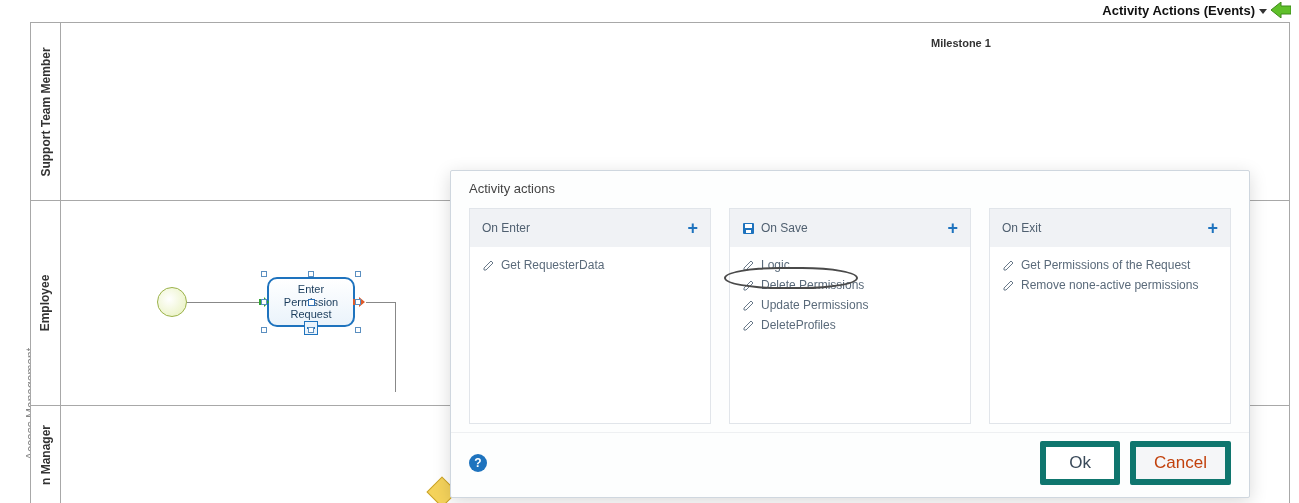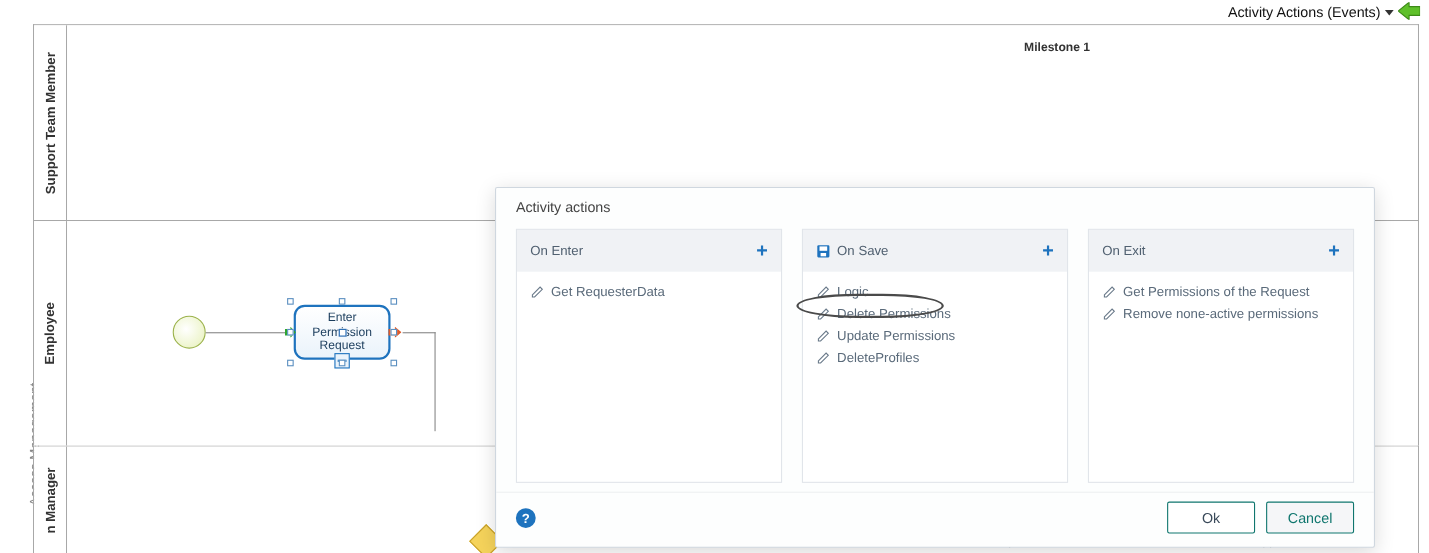--- a/index.html
+++ b/index.html
@@ -1,20 +1,20 @@
 <!DOCTYPE html>
 <html><head>
   <meta charset="utf-8">
   <style>
     * { box-sizing: border-box; margin: 0; padding: 0; font-family: "Segoe UI", Arial, sans-serif; }
     body { width: 1299px; height: 503px; background: #ffffff; position: relative; overflow: hidden; }
 
     
     .topbar { position: absolute; top: 0; right: 0; height: 20px; padding: 2px 8px; display: flex; align-items: center; gap: 4px; }
-    .topbar-label { font-weight: normal; font-size: 13px; color: #111; }
+    .topbar-label { font-weight: bold; font-size: 13px; color: #111; }
     .dropdown-caret { width: 0; height: 0; border-left: 4px solid transparent; border-right: 4px solid transparent; border-top: 5px solid #333; margin-top: 2px; }
     .back-arrow-icon svg { display: block; }
 
     
     .pool-label { position: absolute; left: 10px; top: 200px; transform: rotate(-90deg); transform-origin: left top; font-size: 12px; color: #888; white-space: nowrap; }
     .pool { position: absolute; left: 30px; top: 22px; width: 1260px; height: 480px; }
     .lane { border: 1px solid #a8a8a8; border-bottom: none; display: flex; }
     .lane:last-child { border-bottom: 1px solid #a8a8a8; }
     .lane-header { width: 30px; border-right: 1px solid #a8a8a8; display: flex; align-items: center; justify-content: center; background: #fff; }
     .lane-header span { transform: rotate(-90deg); white-space: nowrap; font-size: 12px; font-weight: bold; color: #333; }
@@ -70,22 +70,22 @@
     .add-icon { color: #1e73be; font-size: 18px; font-weight: bold; cursor: pointer; line-height: 1; }
 
     .action-row { display: flex; align-items: center; gap: 6px; padding: 3px 2px; font-size: 12px; color: #5a6a7a; cursor: pointer; position: relative; }
     .edit-pencil { width: 13px; height: 13px; }
     .edit-pencil svg { display: block; }
 
     .highlight-oval { position: absolute; border: 2px solid #4a4a4a; border-radius: 50% / 60%; pointer-events: none; }
 
     .help-icon { width: 18px; height: 18px; border-radius: 50%; background: #1e73be; color: #fff; font-size: 12px; font-weight: bold; display: flex; align-items: center; justify-content: center; cursor: pointer; }
 
-    .btn { min-width: 80px; padding: 6px 18px; font-size: 13px; border: 1px solid #0f766e; background: #fff; color: #3a4a5a; border-radius: 2px; cursor: pointer; }
-    .btn.disabled { color: #0f766e; background: #f5f6f8; cursor: default; }
+    .btn { min-width: 80px; padding: 6px 18px; font-size: 17px; border: 6px solid #0f766e; background: #fff; color: #3a4a5a; border-radius: 2px; cursor: pointer; }
+    .btn.disabled { color: #c2410c; background: #f5f6f8; cursor: default; }
 
     .save-disk-icon { width: 13px; height: 13px; }
     .save-disk-icon svg { display: block; }
 
   </style>
 </head>
 <body>
 
 <div class="topbar">
   <span class="topbar-label">Activity Actions (Events)</span>

